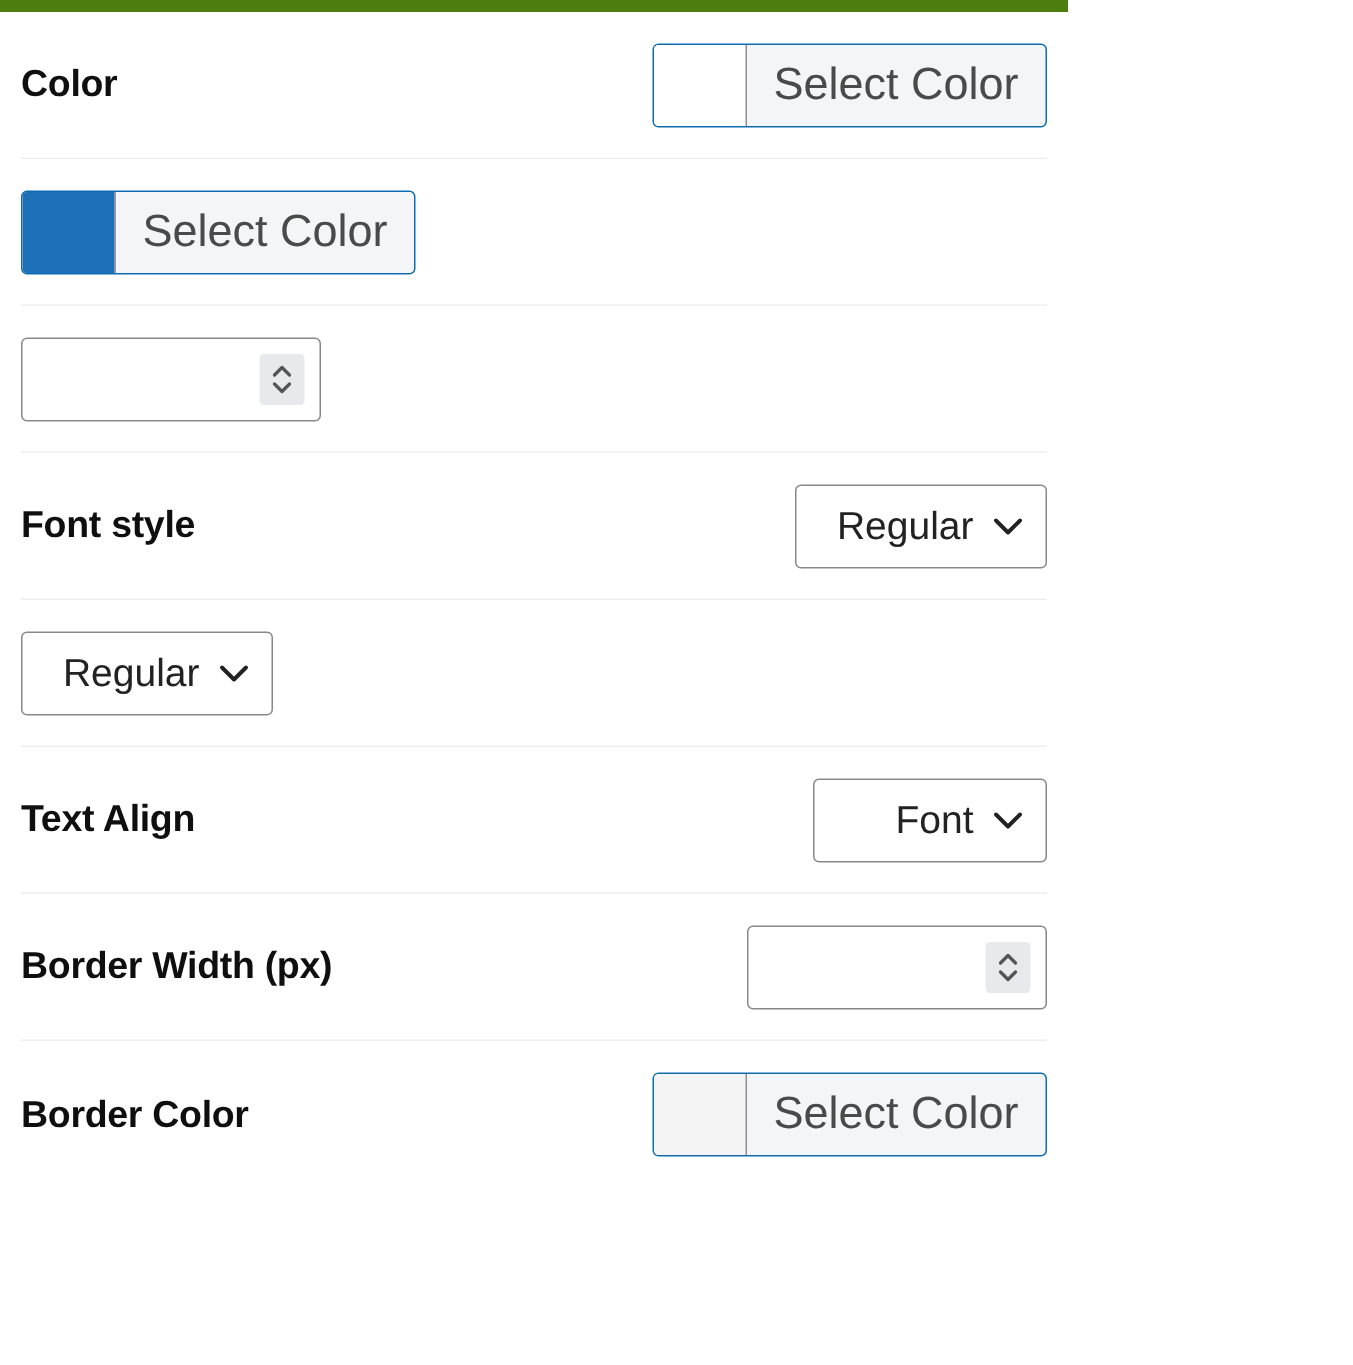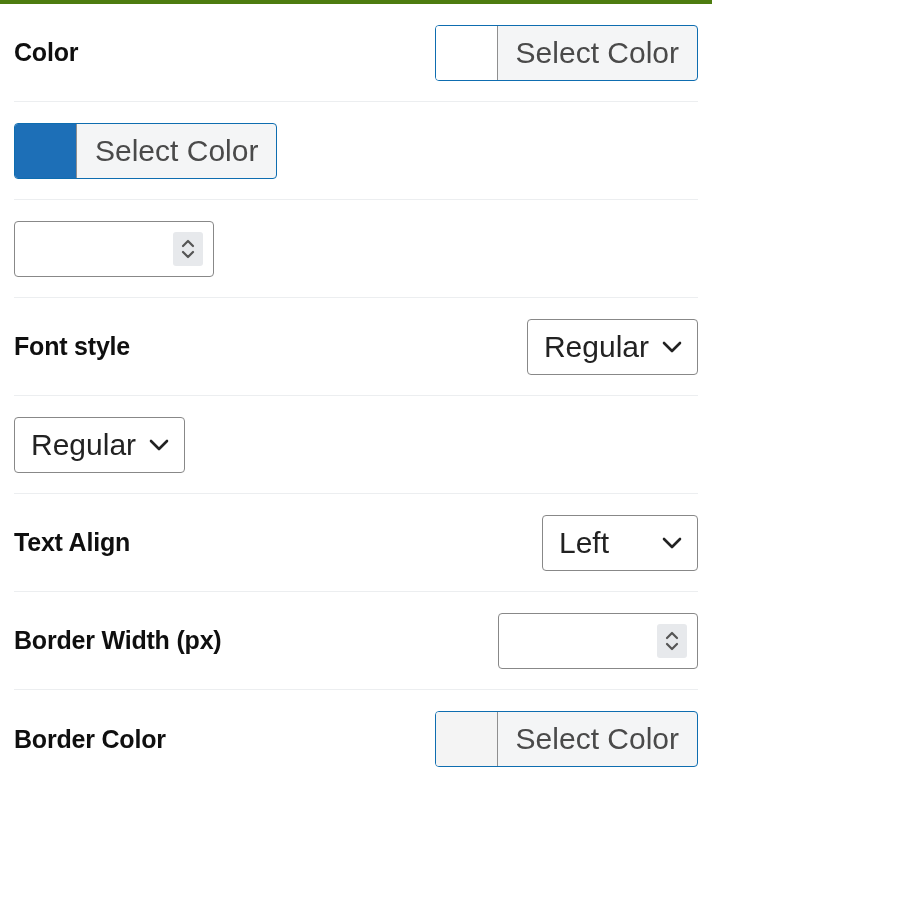--- a/index.html
+++ b/index.html
@@ -6,21 +6,21 @@
   html, body {
     margin: 0;
     padding: 0;
     font-family: -apple-system, BlinkMacSystemFont, "Segoe UI", Helvetica, Arial, sans-serif;
     color: #111;
     background: #fff;
   }
   .panel {
     width: 712px;
     padding: 0 14px;
-    border-top: 4px solid #4d7c0f;
+    border-top: 8px solid #4d7c0f;
     background: #fff;
   }
   .row {
     display: flex;
     align-items: center;
     justify-content: space-between;
     min-height: 98px;
     padding: 20px 0;
     border-bottom: 1px solid #eceef0;
   }
@@ -105,23 +105,24 @@
     border: 1px solid #888;
     border-radius: 4px;
     background: #fff;
     padding: 0;
     cursor: pointer;
     position: relative;
   }
   .select-value {
     flex: 1;
     padding: 0 48px 0 16px;
-    font-size: 30px;
+    font-size: 26px;
     color: #222;
     white-space: nowrap;
+    text-align: right;
   }
   .select-caret {
     position: absolute;
     right: 14px;
     top: 50%;
     transform: translateY(-50%);
     display: flex;
     align-items: center;
     justify-content: center;
   }
@@ -177,21 +178,21 @@
         <svg width="22" height="14" viewBox="0 0 22 14">
             <path d="M3 3 L11 11 L19 3" stroke="#222" stroke-width="2.6" fill="none" stroke-linecap="round" stroke-linejoin="round"></path>
           </svg>
       </div>
     </div>
   </div>
 
   <div class="row">
     <div class="label">Text Align</div>
     <div class="select-field" style="min-width:156px">
-      <div class="select-value">Left</div>
+      <div class="select-value">Font</div>
       <div class="select-caret">
         <svg width="22" height="14" viewBox="0 0 22 14">
             <path d="M3 3 L11 11 L19 3" stroke="#222" stroke-width="2.6" fill="none" stroke-linecap="round" stroke-linejoin="round"></path>
           </svg>
       </div>
     </div>
   </div>
 
 
   <div class="row">

